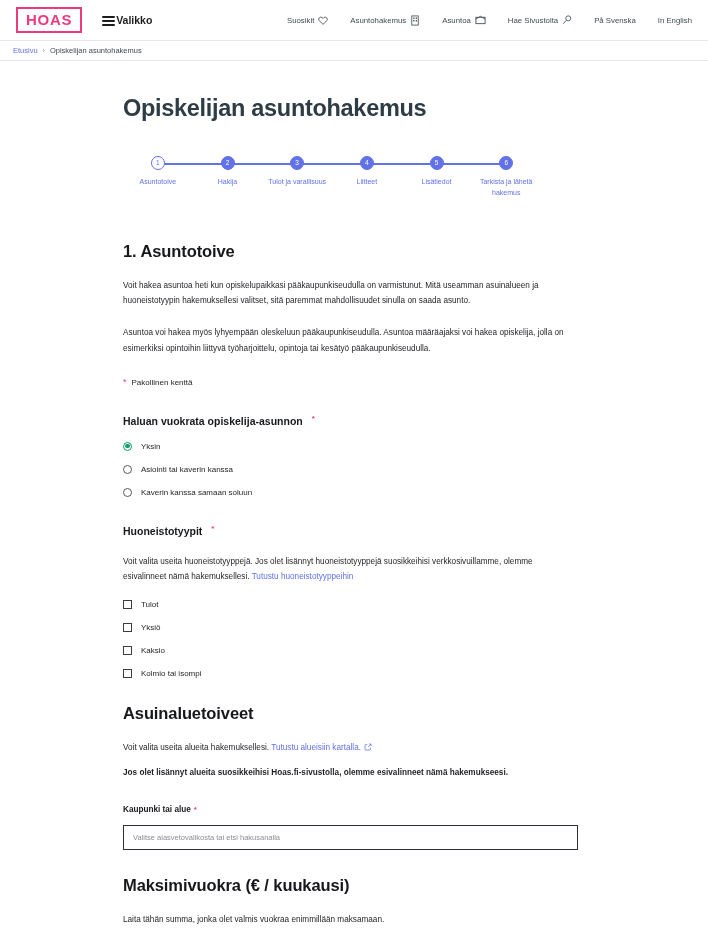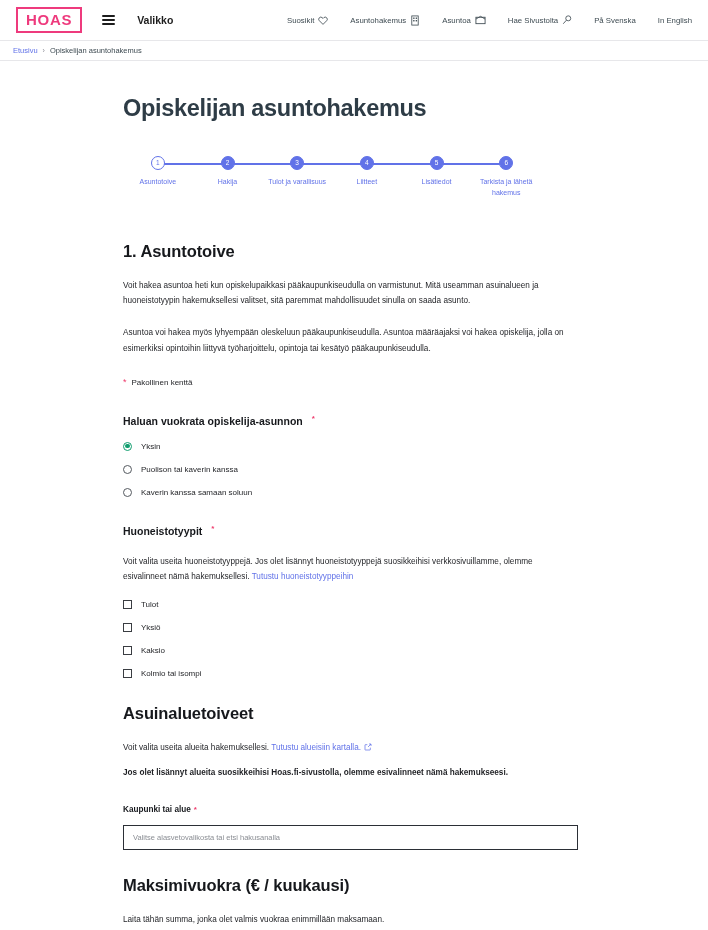--- a/index.html
+++ b/index.html
@@ -28,22 +28,22 @@
   }
   .logo-text {
     color: #ee3a7d;
     font-weight: bold;
     font-size: 15px;
     letter-spacing: 0.7px;
     display: block;
   }
   .menu-btn {
     display: flex;
-    align-items: center;
-    gap: 22px;
+    align-items: flex-end;
+    gap: 1px;
     margin-left: 20px;
     cursor: pointer;
   }
   .hamburger {
     display: inline-flex;
     flex-direction: column;
     justify-content: center;
     gap: 2.5px;
     width: 13px;
   }
@@ -387,21 +387,21 @@
     <span class="star">*</span>
   </h3>
 
   <div class="radio-group">
     <div class="radio-row selected">
       <span class="radio-mark"></span>
       <span class="radio-label">Yksin</span>
     </div>
     <div class="radio-row">
       <span class="radio-mark"></span>
-      <span class="radio-label">Puolison tai kaverin kanssa</span>
+      <span class="radio-label">Asiointi tai kaverin kanssa</span>
     </div>
     <div class="radio-row">
       <span class="radio-mark"></span>
       <span class="radio-label">Kaverin kanssa samaan soluun</span>
     </div>
   </div>
 
   
   <h3 class="field-title">
     <span>Huoneistotyypit</span>

